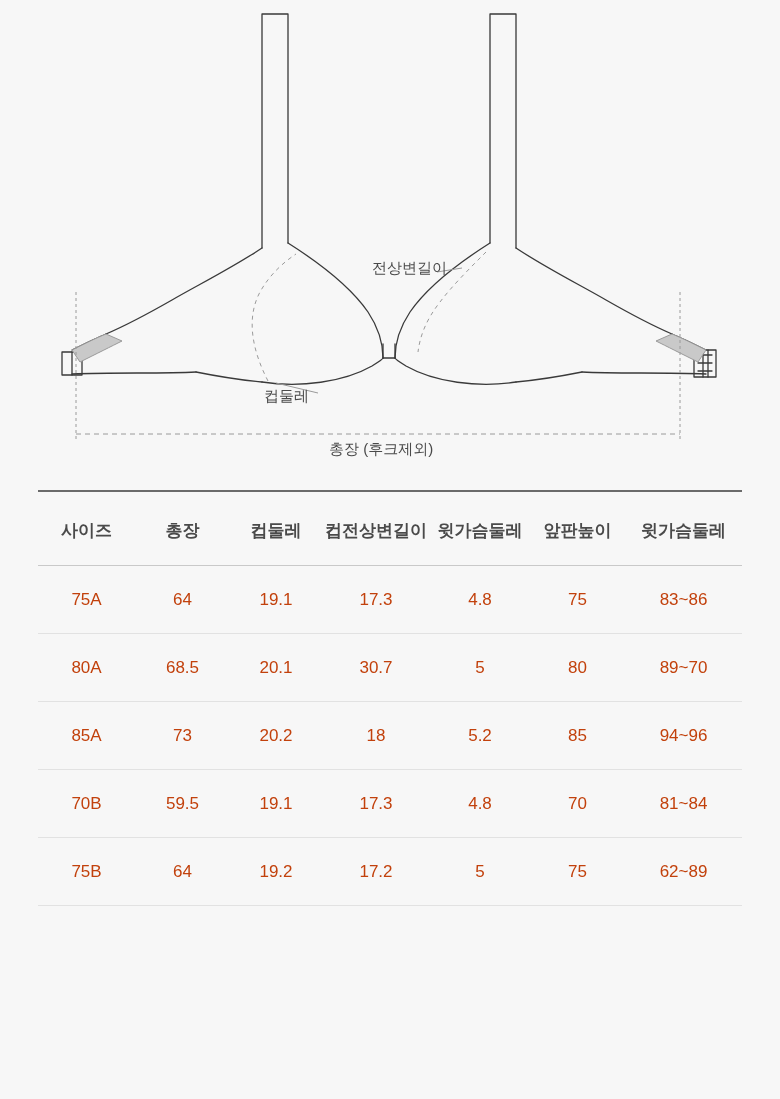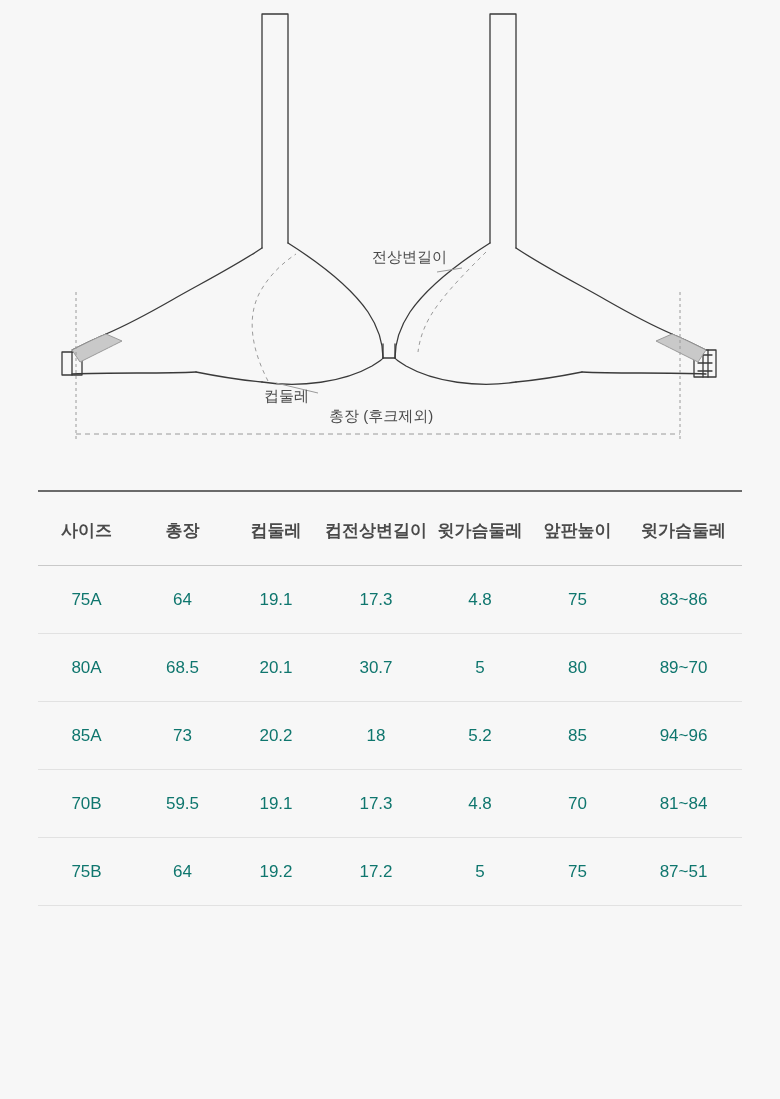--- a/index.html
+++ b/index.html
@@ -32,29 +32,29 @@
     display: block;
   }
   .diagram-label {
     position: absolute;
     font-size: 15px;
     color: #4a4a4a;
     white-space: nowrap;
   }
   .lbl-front {
     left: 372px;
-    top: 248px;
+    top: 259px;
   }
   .lbl-cup {
     left: 264px;
     top: 387px;
   }
   .lbl-total {
     left: 323px;
-    top: 407px;
+    top: 440px;
     background: #f7f7f7;
     padding: 0 6px;
   }
 
   
   .table-wrap {
     padding: 0 38px;
     box-sizing: border-box;
     width: 780px;
   }
@@ -69,21 +69,21 @@
     color: #4a4a4a;
     text-align: center;
     padding: 28px 2px 24px;
     line-height: 1.25;
     border-top: 2px solid #6b6b6b;
     border-bottom: 1px solid #c9c9c9;
     vertical-align: middle;
   }
   table.size-table tbody td {
     font-size: 17px;
-    color: #0f766e;
+    color: #c2410c;
     text-align: center;
     padding: 24px 2px 23px;
     border-bottom: 1px solid #e2e2e2;
     vertical-align: middle;
   }
   col.c0 { width: 97px; }
   col.c1 { width: 95px; }
   col.c2 { width: 92px; }
   col.c3 { width: 108px; }
   col.c4 { width: 100px; }
@@ -225,19 +225,19 @@
           <td>70</td>
           <td>81~84</td>
         </tr>
         <tr>
           <td>75B</td>
           <td>64</td>
           <td>19.2</td>
           <td>17.2</td>
           <td>5</td>
           <td>75</td>
-          <td>87~51</td>
+          <td>62~89</td>
         </tr>
       </tbody>
     </table>
   </div>
 
 </div>
 
 </body></html>

